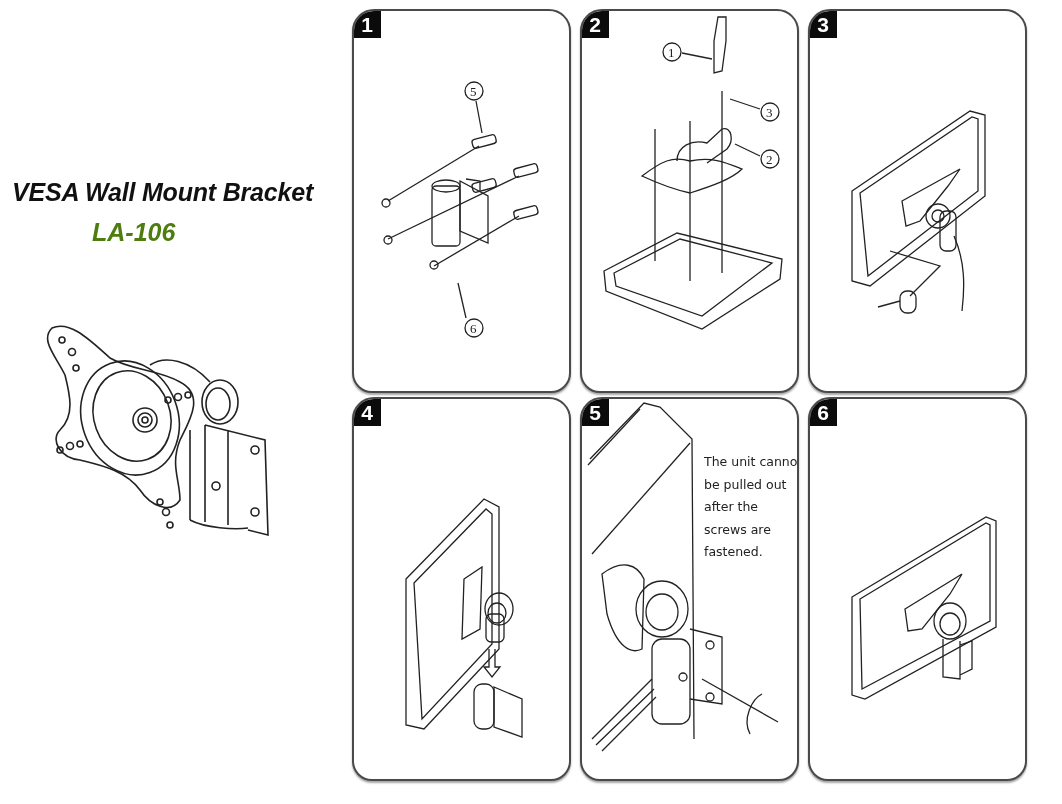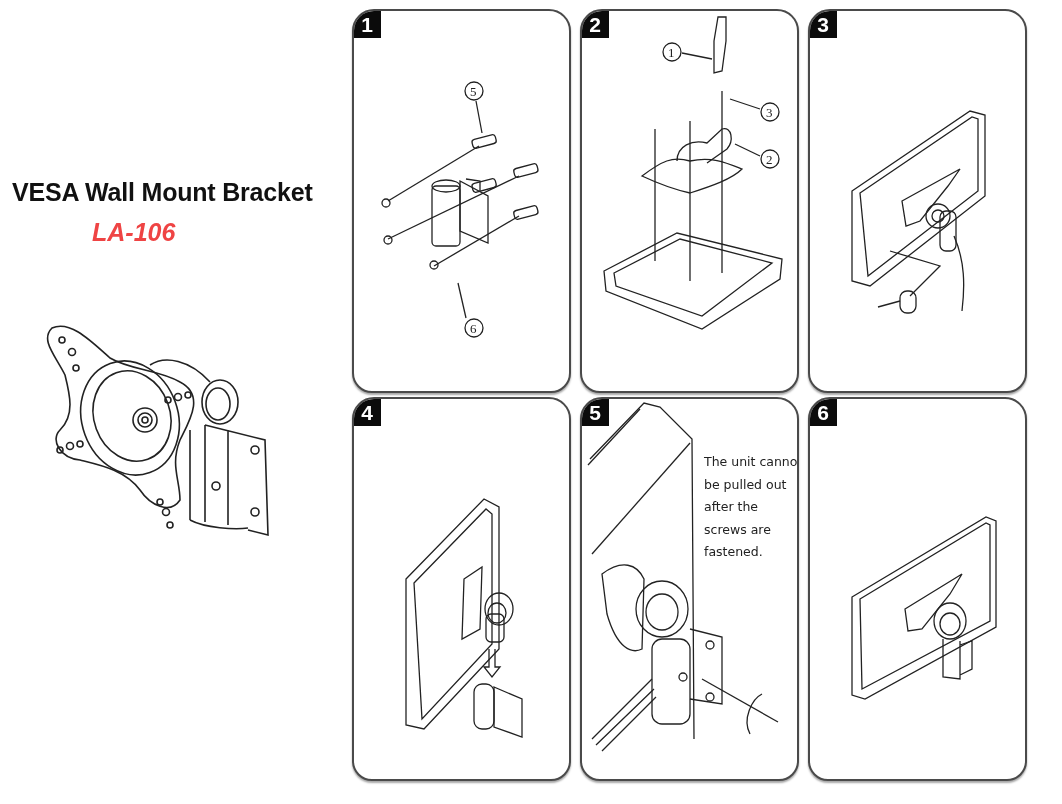--- a/index.html
+++ b/index.html
@@ -1,18 +1,18 @@
 <!DOCTYPE html>
 <html><head>
 <meta charset="utf-8">
 <style>
   html, body { margin:0; padding:0; background:#fff; }
   body { width:1062px; height:804px; position:relative; overflow:hidden; font-family:"Liberation Sans", sans-serif; }
-  .title { position:absolute; left:12px; top:178px; font-weight:bold; font-size:25px; color:#111; letter-spacing:-0.2px; }
-  .model { position:absolute; left:92px; top:218px; font-weight:bold; font-style:italic; font-size:25px; color:#ef4444; }
+  .title { position:absolute; left:12px; top:178px; font-weight:bold; font-style:italic; font-size:25px; color:#111; letter-spacing:-0.2px; }
+  .model { position:absolute; left:92px; top:218px; font-weight:bold; font-style:italic; font-size:25px; color:#4d7c0f; }
   .product { position:absolute; left:30px; top:300px; width:240px; height:240px; }
   .panel { position:absolute; width:215px; height:380px; border:2px solid #4a4a4a; border-radius:22px 22px 20px 20px; box-shadow:0 2px 2px rgba(0,0,0,0.35); background:#fff; overflow:hidden; }
   .badge { position:absolute; left:-1px; top:-1px; width:28px; height:28px; background:#0b0b0b; color:#fff; font-weight:bold; font-size:21px; line-height:30px; text-align:center; border-top-left-radius:16px; }
   .panel svg { position:absolute; left:0; top:0; }
   .note { position:absolute; left:122px; top:52px; width:100px; font-family:"DejaVu Sans", sans-serif; font-size:12.5px; line-height:22.5px; color:#222; }
   .callout { font-family:"Liberation Serif", serif; font-size:13px; }
 </style>
 </head>
 <body>
 

